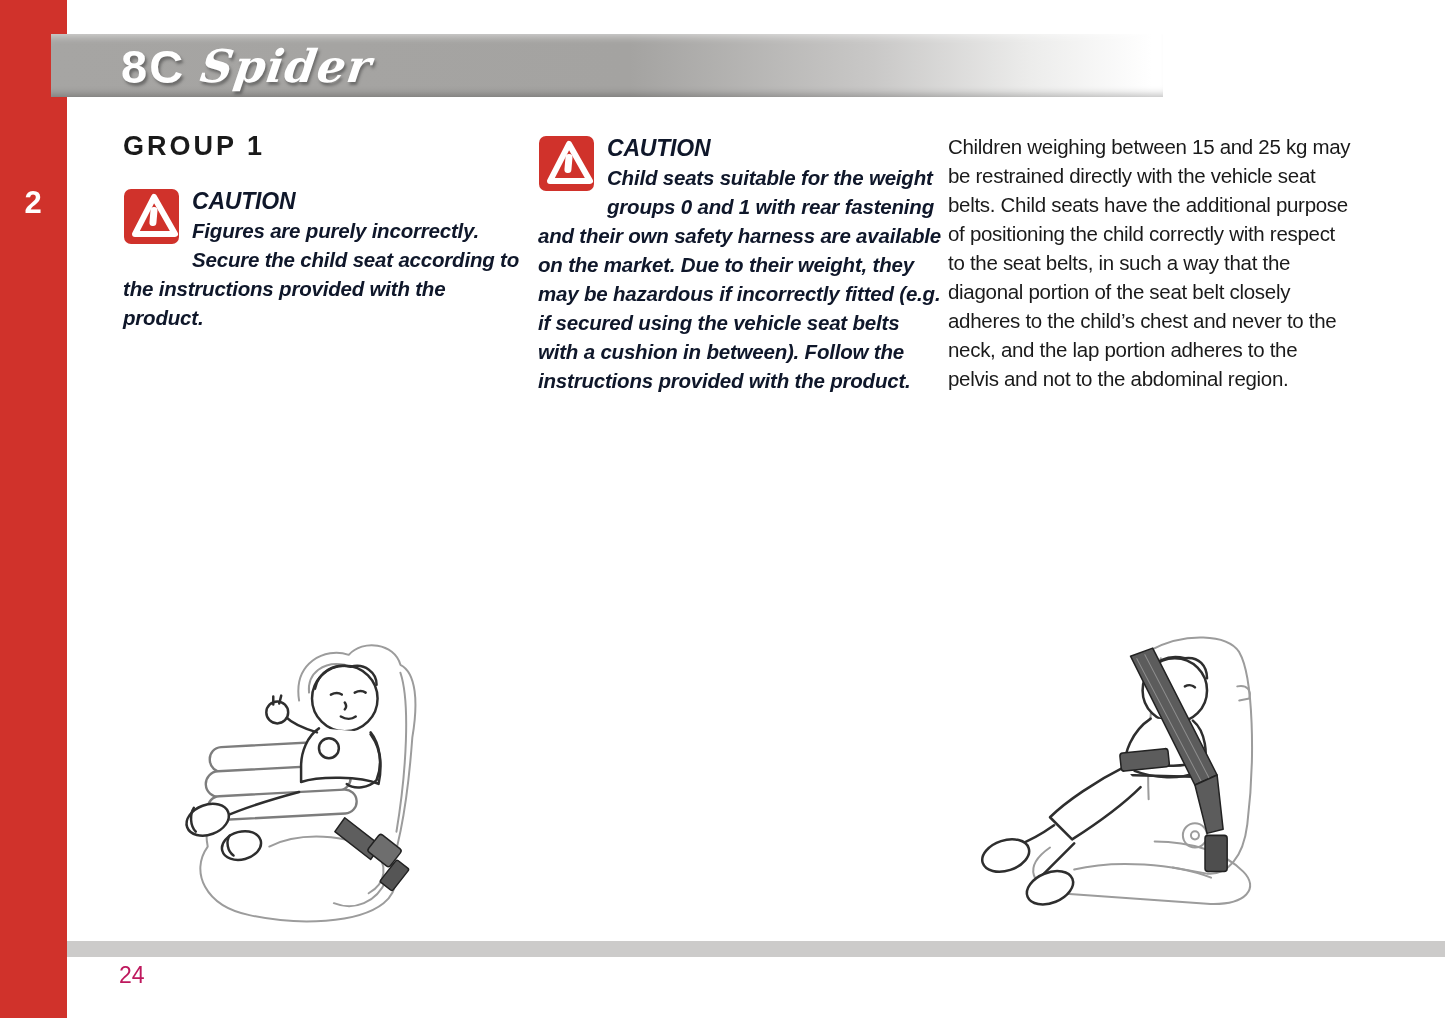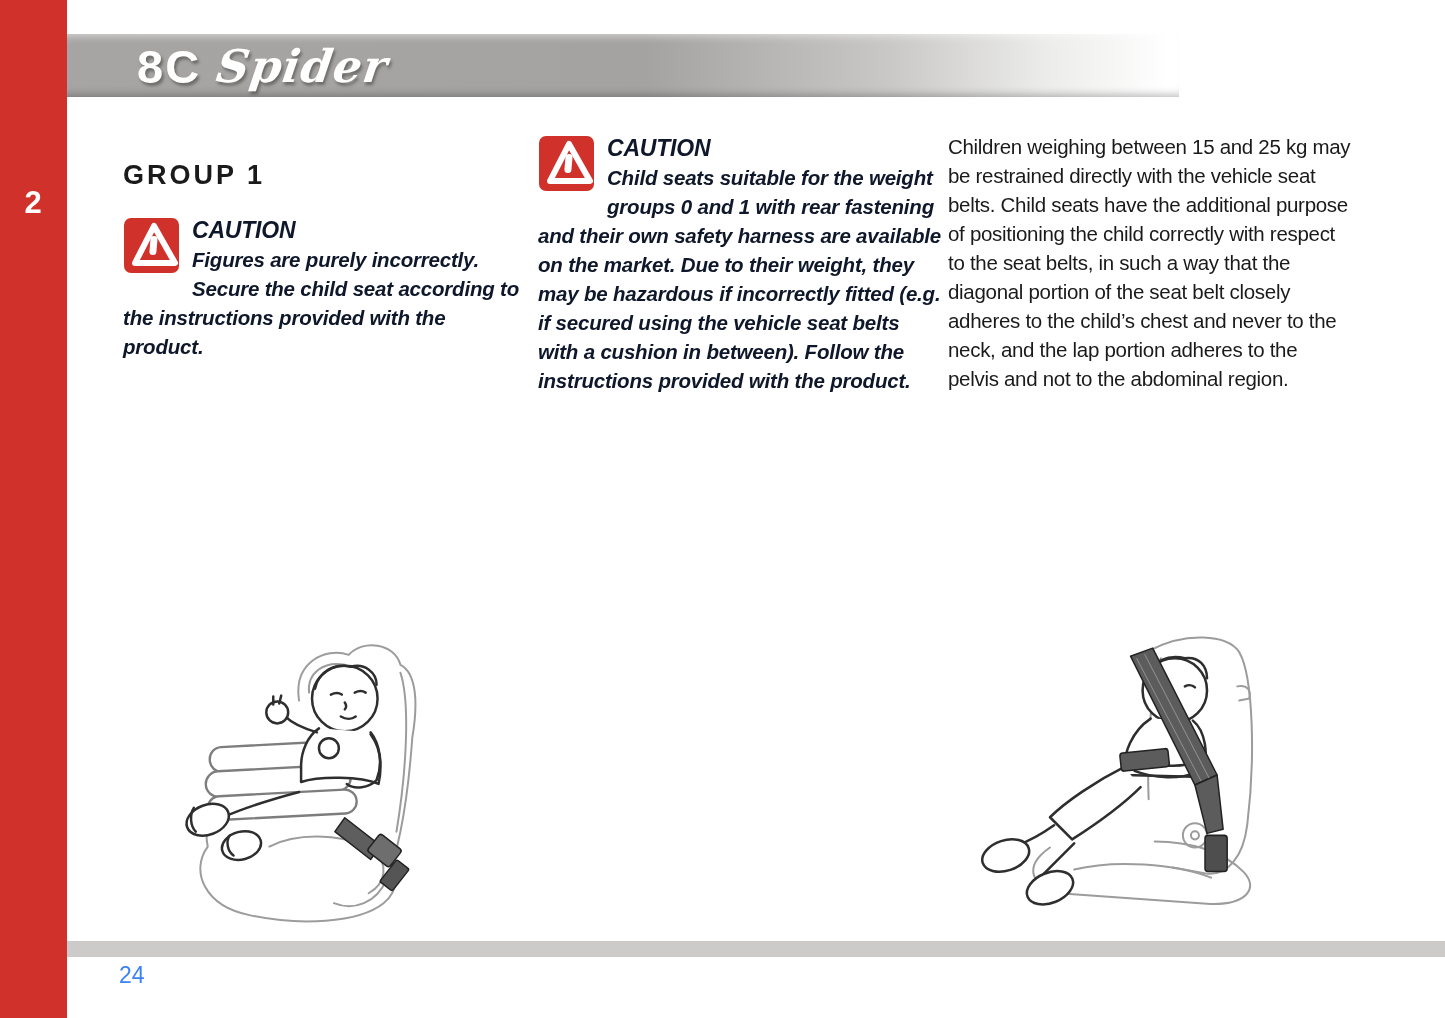--- a/index.html
+++ b/index.html
@@ -14,21 +14,21 @@
     position:absolute; left:0; top:0; width:67px; height:1018px;
     background:#d0322b;
   }
   .chapter-num {
     position:absolute; left:0; top:185px; width:67px; text-align:center;
     color:#ffffff; font-weight:bold; font-size:31px; letter-spacing:1px;
   }
 
   
   .header-bar {
-    position:absolute; left:67px; top:34px; width:1112px; height:63px;
+    position:absolute; left:51px; top:34px; width:1112px; height:63px;
     background:linear-gradient(90deg,#a6a5a3 0%,#a4a3a1 52%,#c9c8c7 74%,#ececeb 88%,#ffffff 99%);
     box-shadow:inset 0 8px 8px -6px rgba(255,255,255,.55), inset 0 -9px 9px -7px rgba(0,0,0,.28);
   }
   .logo {
     position:absolute; left:70px; top:2px; height:60px; display:flex; align-items:center;
     color:#ffffff; text-shadow:2px 3px 3px rgba(60,60,60,.55);
   }
   .logo-8c {
     font-size:47px; font-weight:bold; letter-spacing:2px;
     font-family:"Liberation Sans", sans-serif;
@@ -38,21 +38,21 @@
     font-family:"DejaVu Serif", serif; transform:skewX(-8deg); letter-spacing:1px;
   }
 
   
   .col { position:absolute; width:404px; }
   .col1 { left:123px; top:132px; }
   .col2 { left:538px; top:133px; }
   .col3 { left:948px; top:132px; }
   .col h2 {
     font-size:27px; font-weight:900; letter-spacing:3px; color:#1a1a1a;
-    margin-bottom:12px; line-height:28px;margin-top:29px;
+    margin-bottom:12px; line-height:28px;
   }
   .col p.body {
     font-size:20.5px; line-height:29px; letter-spacing:-0.3px; color:#1a1a1a;
   }
   .caution {
     color:#0f172a; font-weight:bold; font-style:italic;
     font-size:20.5px; line-height:29px; letter-spacing:-0.2px;
   }
   .col1 .caution { margin-top:26px; }
   .caution-icon {
@@ -66,21 +66,21 @@
   .illus1 { left:148px; top:633px; width:332px; height:298px; }
   .illus2 { left:953px; top:628px; width:348px; height:302px; }
   .illus svg { width:100%; height:100%; display:block; }
 
   
   .footer-bar {
     position:absolute; left:67px; top:941px; width:1378px; height:16px;
     background:#cccbca;
   }
   .page-num {
-    position:absolute; left:119px; top:962px; font-size:23px; color:#3b82f6;
+    position:absolute; left:119px; top:962px; font-size:23px; color:#be185d;
   }
 </style>
 </head>
 <body>
 
 <div class="page">
 
   <div class="red-bar">
     <div class="chapter-num">2</div>
   </div>

